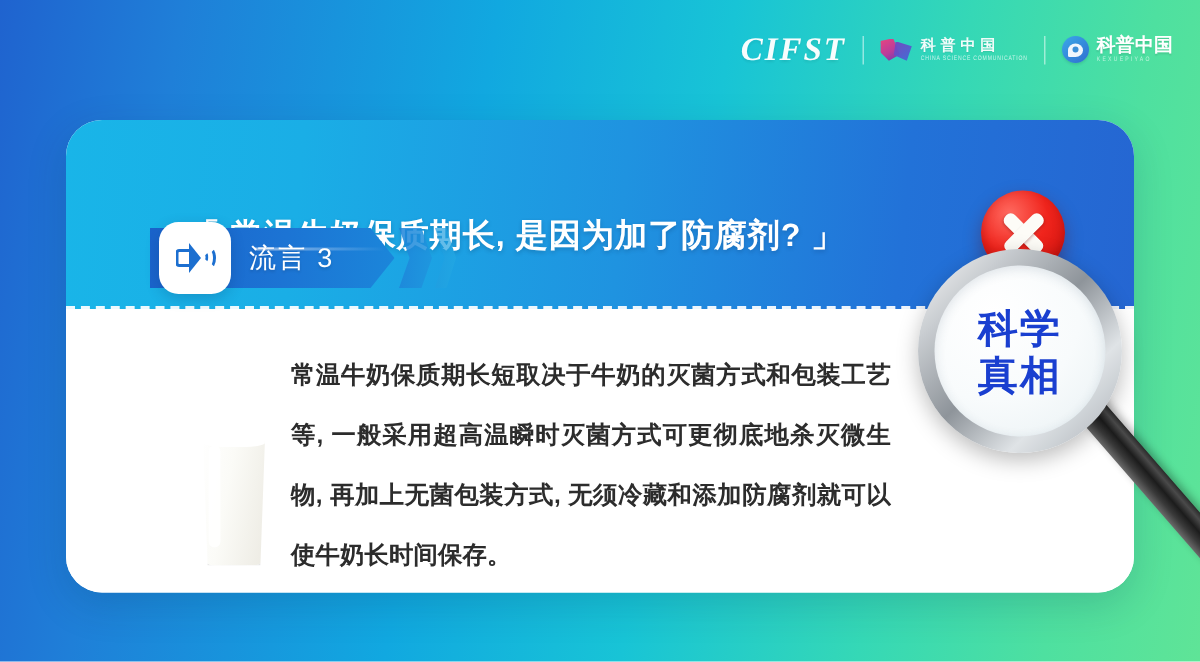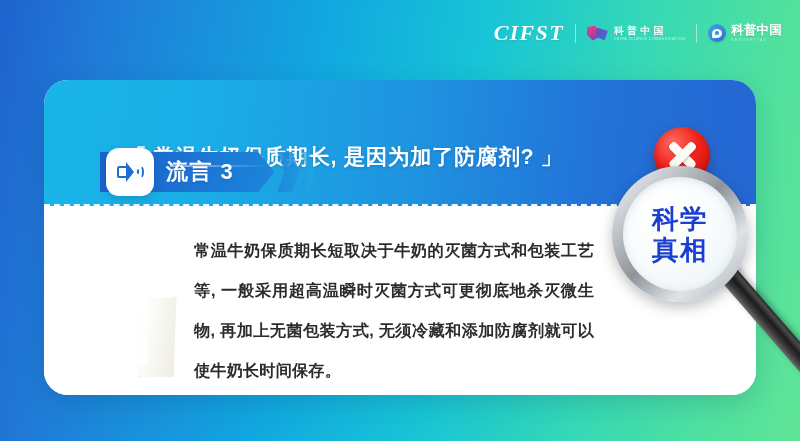--- a/index.html
+++ b/index.html
@@ -114,21 +114,21 @@
     clip-path:polygon(0 0,68% 0,100% 50%,68% 100%,0 100%,32% 50%);
     opacity:.85;
   }
   .banner-chev2{
     width:14px; height:40px; margin-left:2px;
     background:linear-gradient(95deg,#209bdf,#23a9e3);
     clip-path:polygon(0 0,55% 0,100% 50%,55% 100%,0 100%,45% 50%);
     opacity:.7;
   }
   .banner-label{
-    font-size:22px; font-weight:700; color:#ffffff;
+    font-size:18px; font-weight:400; color:#ffffff;
     letter-spacing:1.5px; white-space:nowrap;
     text-shadow:0 1px 2px rgba(0,0,0,.14);
   }
   .speaker-box{
     position:absolute; left:6px; top:-4px; width:48px; height:48px;
     background:#ffffff; border-radius:13px; z-index:8;
     box-shadow:0 3px 9px rgba(10,50,100,.22);
     display:flex; align-items:center; justify-content:center;
   }
   .spk{ position:relative; width:26px; height:20px; }

